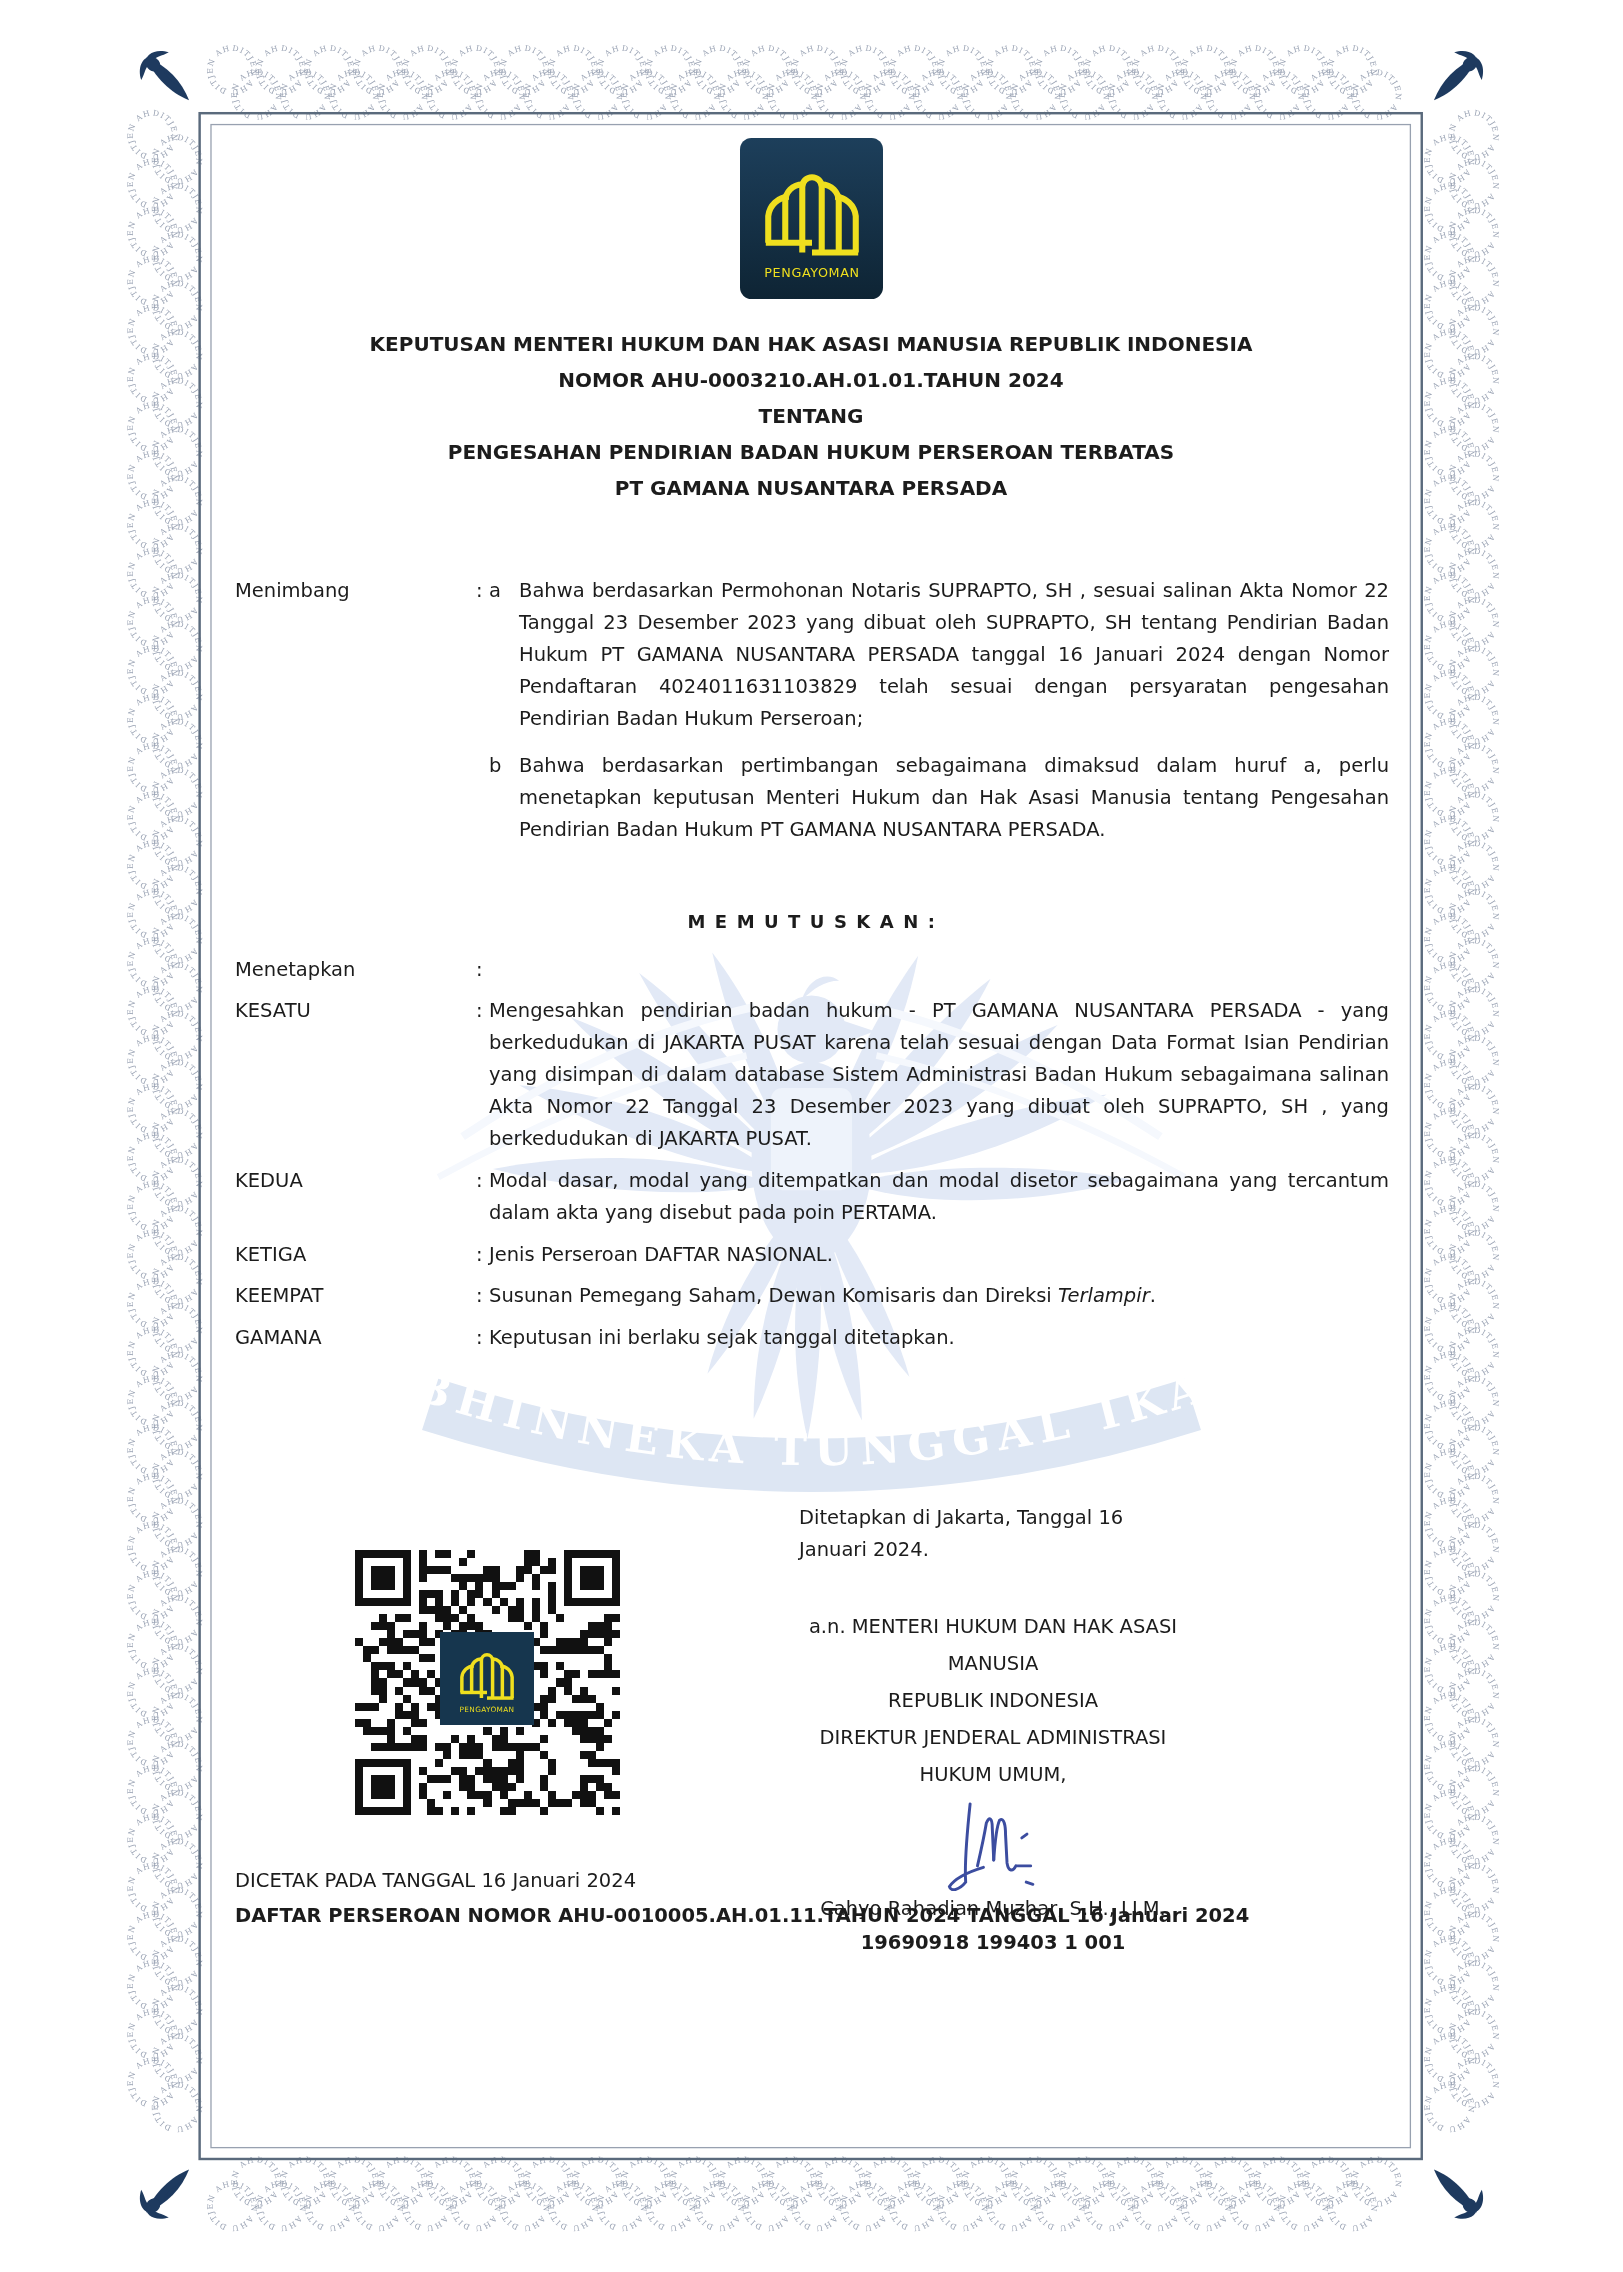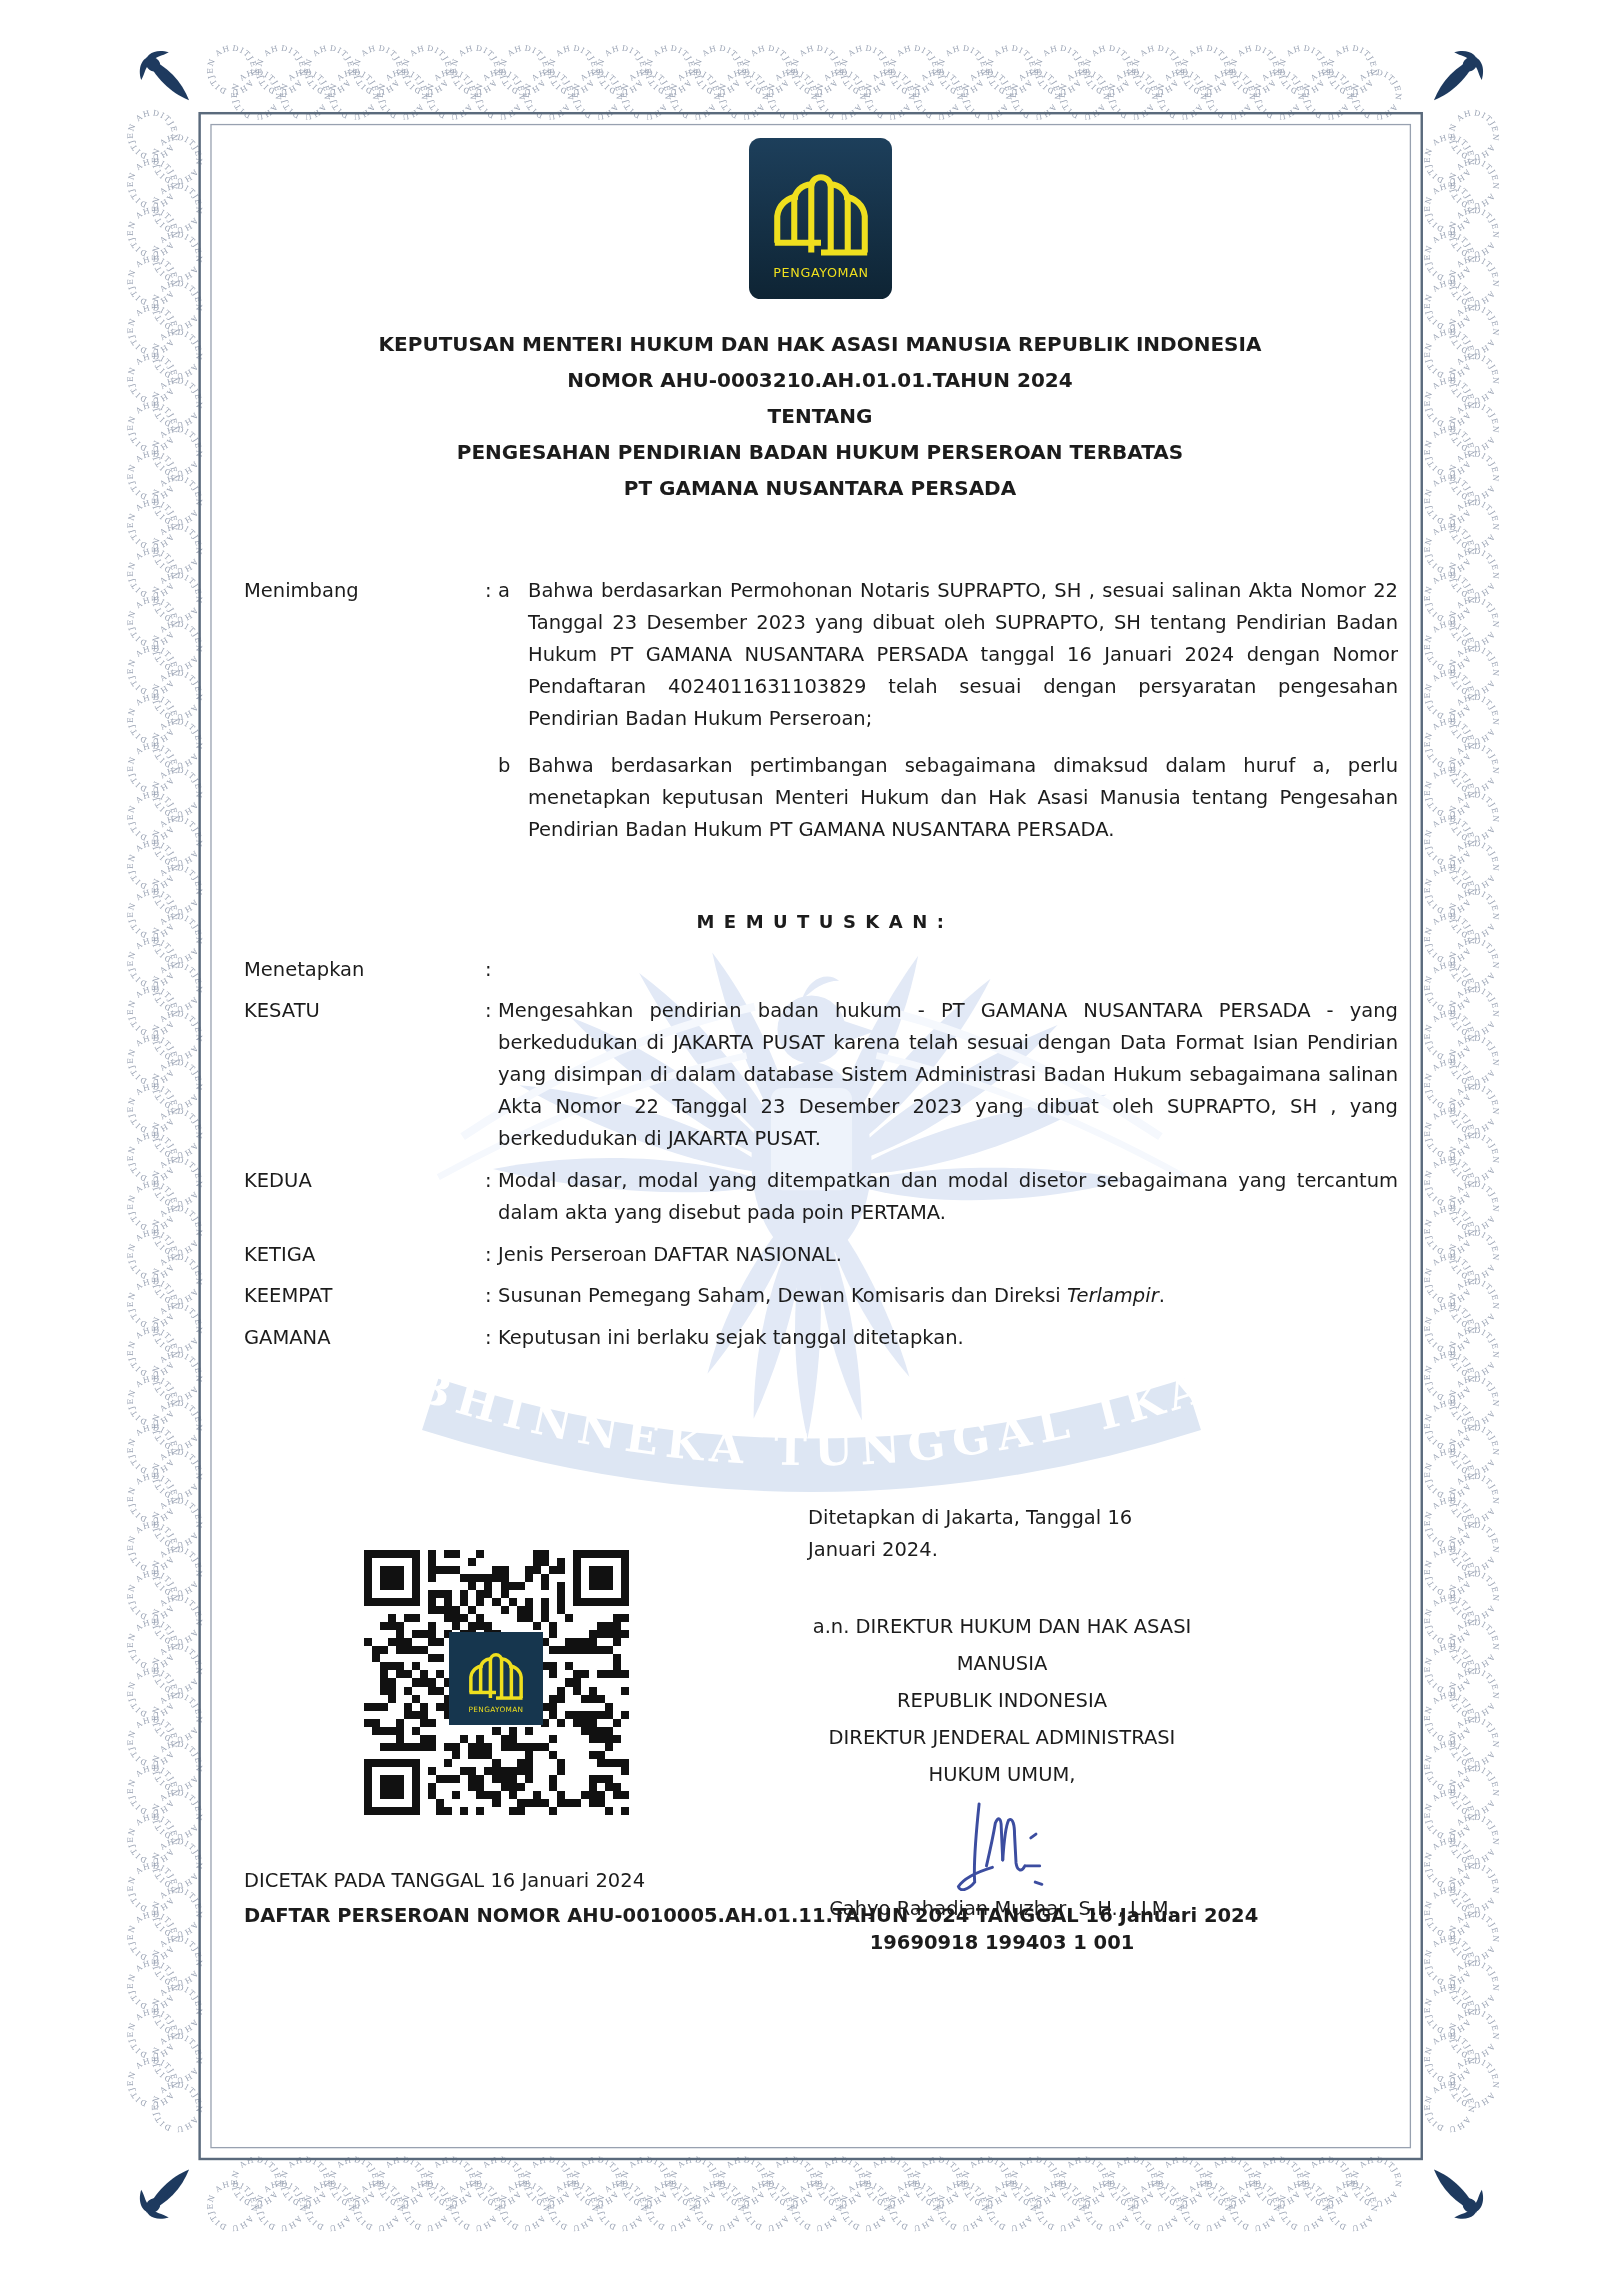--- a/index.html
+++ b/index.html
@@ -1,21 +1,21 @@
 <!DOCTYPE html>
 <html style="font-size:13px"><head>
 <meta charset="utf-8">
 <style>
   html,body{margin:0;padding:0;background:#fff;}
   .page{position:relative;width:1623px;height:2273px;background:#ffffff;overflow:hidden;
         font-family:"DejaVu Sans","Liberation Sans",sans-serif;color:#1c1c1c;}
   svg{display:block;}
   .deco{position:absolute;left:0;top:0;z-index:3;pointer-events:none;}
   .wm{position:absolute;left:300px;top:804px;z-index:1;pointer-events:none;}
-  .content{position:absolute;left:9px;top:0;width:1305px;height:2273px;z-index:2;}
+  .content{position:absolute;left:0;top:0;width:1305px;height:2273px;z-index:2;}
   
   .logo{position:absolute;left:740px;top:138px;width:143px;height:161px;border-radius:11.4px;
         background:linear-gradient(180deg,#1d3f5b 0%,#0e2434 100%);display:flex;align-items:center;justify-content:center;}
   
   .title{position:absolute;left:211px;top:326px;width:1200px;text-align:center;
          font-weight:bold;font-size:20px;line-height:36px;}
   
   .body{position:absolute;left:235px;top:575px;width:1154px;font-size:19.5px;line-height:32px;}
   .row{display:grid;grid-template-columns:241px 13px 1fr;margin-bottom:9.7px;}
   .row .lbl,.row .col{white-space:nowrap;}
@@ -465,21 +465,21 @@
         <div class="lbl">GAMANA</div>
         <div class="col">:</div>
         <div class="val">
           <p class="para">Keputusan ini berlaku sejak tanggal ditetapkan.</p>
         </div>
       </div>
     </div>
 
     <div class="closing">
       <div class="pd">Ditetapkan di Jakarta, Tanggal 16 Januari 2024.</div>
-      <div class="cline">a.n. DIREKTUR HUKUM DAN HAK ASASI MANUSIA</div>
+      <div class="cline">a.n. MENTERI HUKUM DAN HAK ASASI MANUSIA</div>
       <div class="cline">REPUBLIK INDONESIA</div>
       <div class="cline">DIREKTUR JENDERAL ADMINISTRASI HUKUM UMUM,</div>
       <svg class="sig" width="138" height="96" viewBox="0 0 130 130">
         <g stroke="#3c4da0" stroke-width="4" fill="none" stroke-linecap="round">
           <path d="M34,12 C30,50 26,88 28,118 C20,128 8,132 6,124 C14,112 32,104 52,98"></path>
           <path d="M44,96 C50,70 54,50 56,38 C60,28 64,32 64,44 L66,88"></path>
           <path d="M66,88 C68,58 70,42 74,34 C80,30 82,42 82,54 L84,92 C86,104 92,104 96,96"></path>
           <path d="M104,58 l7,-5"></path>
           <path d="M98,96 h18"></path>
           <path d="M110,118 l9,3"></path>

